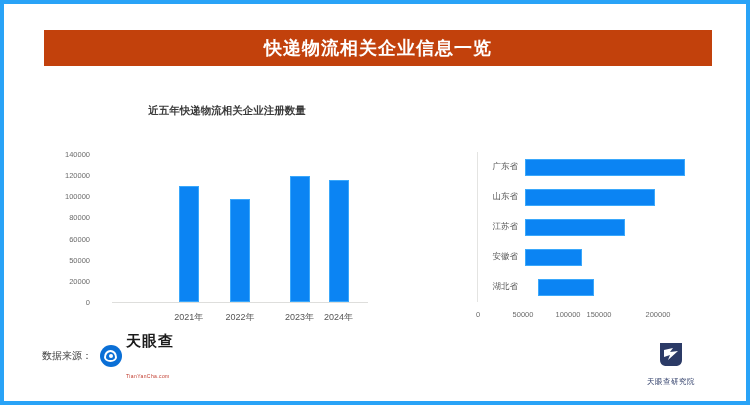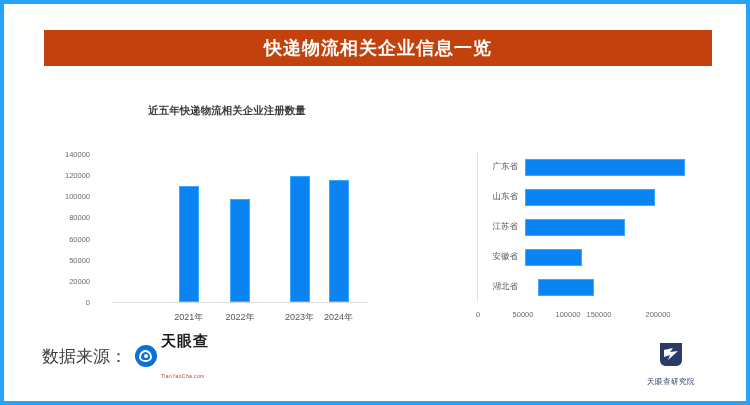--- a/index.html
+++ b/index.html
@@ -145,21 +145,21 @@
   }
   
   .footer-left {
     position: absolute;
     left: 38px;
     bottom: 22px;
     display: flex;
     align-items: center;
   }
   .footer-src-label {
-    font-size: 17px;
+    font-size: 10px;
     color: #404040;
     white-space: nowrap;
   }
   .tyc-logo {
     display: flex;
     align-items: center;
     margin-left: 8px;
   }
   .tyc-mark {
     width: 22px;

